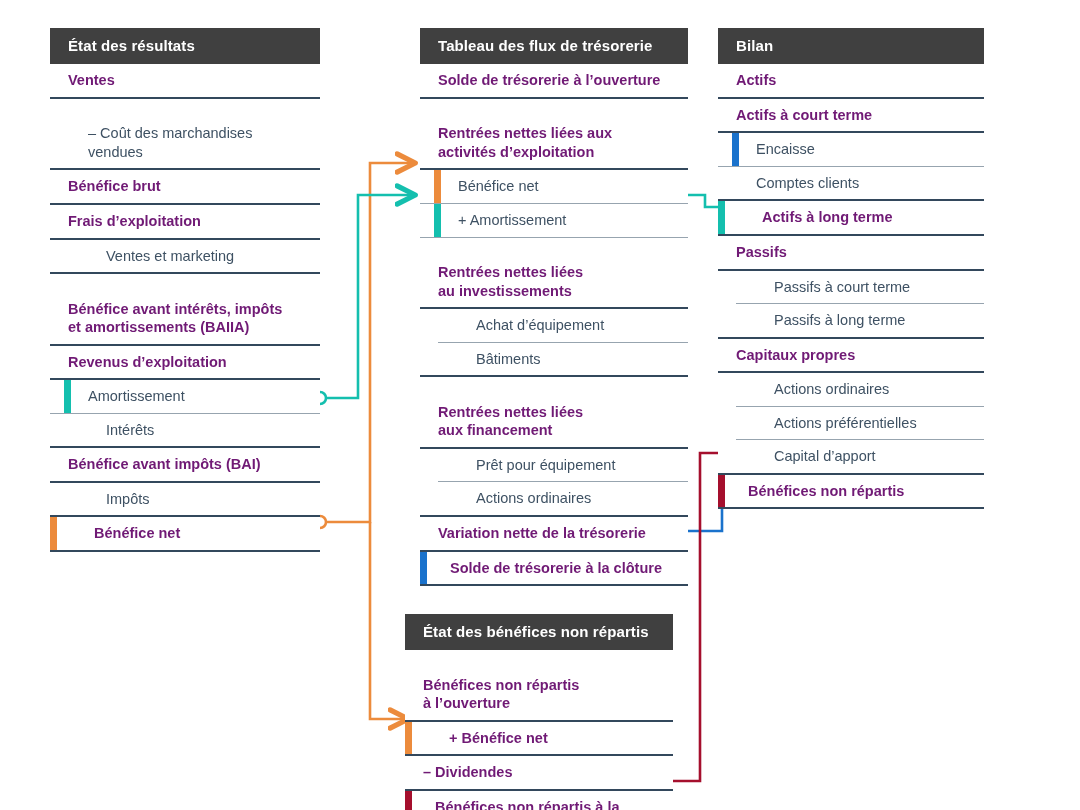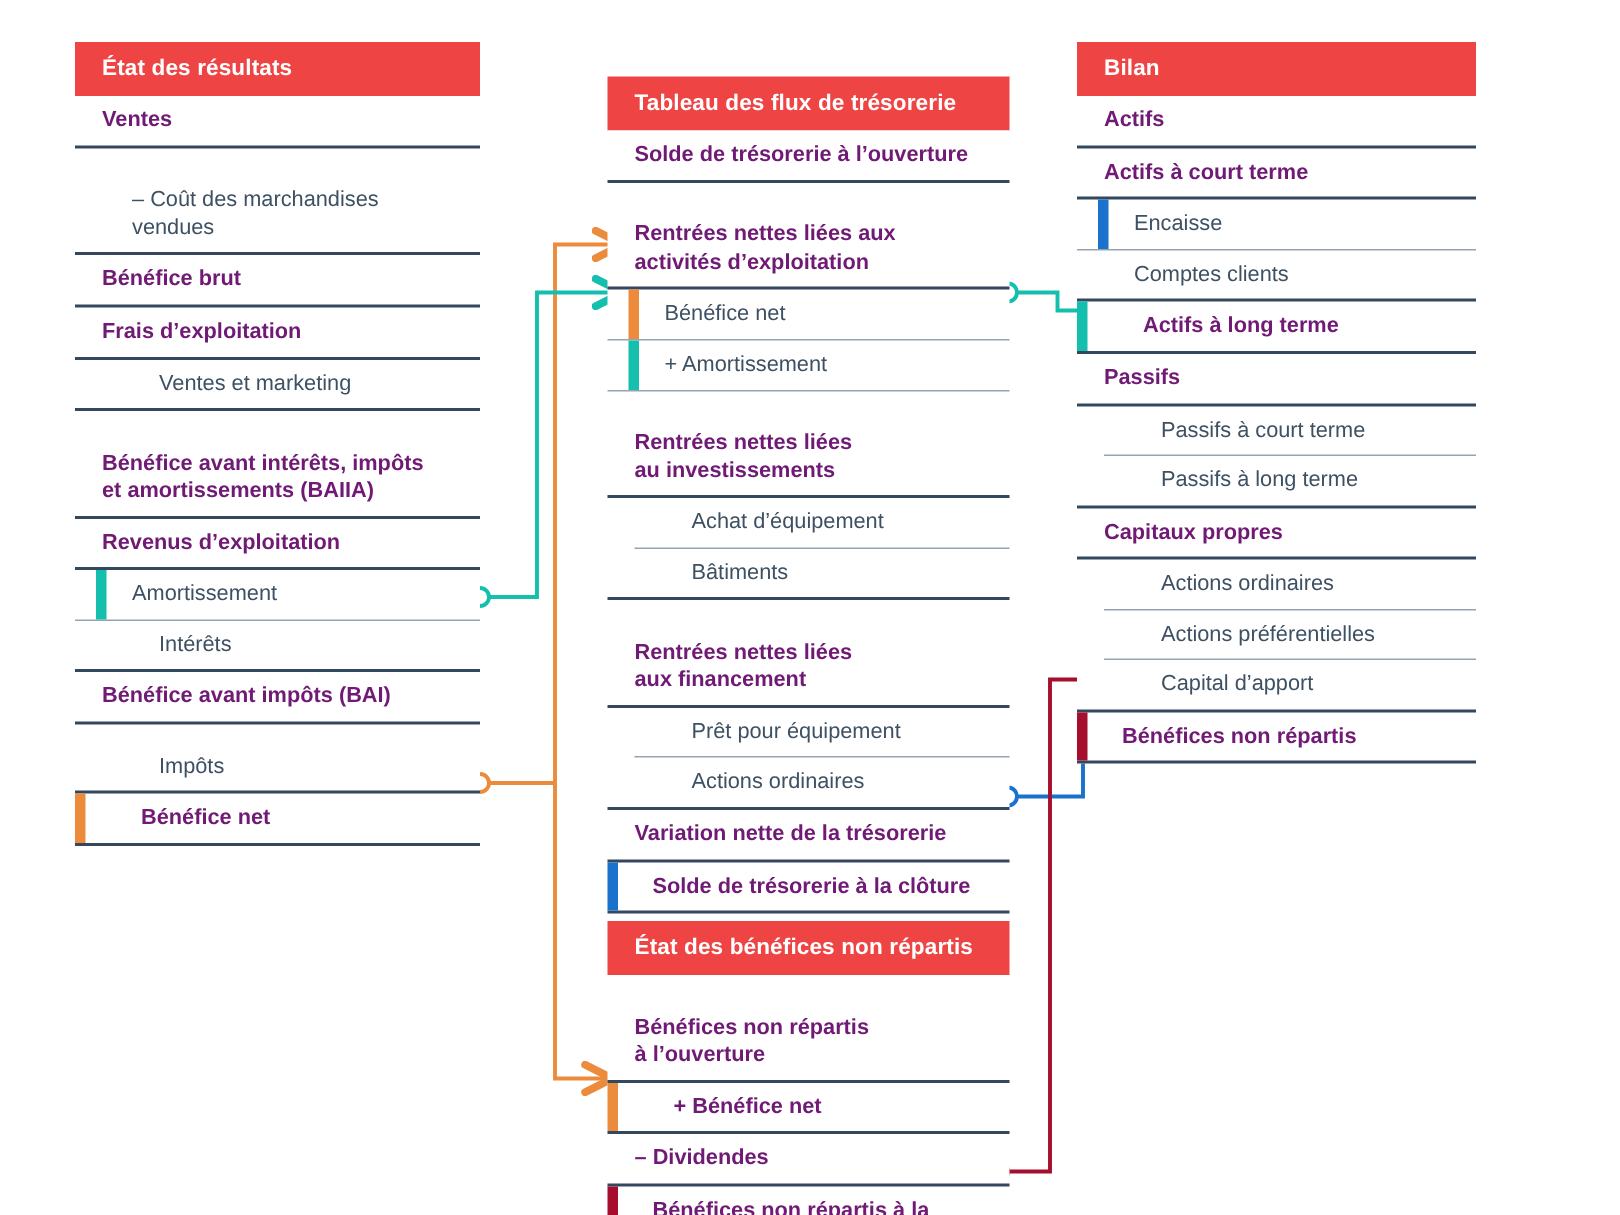--- a/index.html
+++ b/index.html
@@ -12,21 +12,21 @@
     overflow:hidden;
   }
   .canvas{position:absolute;inset:0;}
 
   
   #wires{position:absolute;left:0;top:0;width:1080px;height:810px;z-index:1;}
 
   
   .panel{position:absolute;z-index:2;}
   .panel-header{
-    background:#ef4444;
+    background:#404040;
     color:#ffffff;
     font-weight:bold;
     font-size:15px;
     letter-spacing:.1px;
     padding:9px 0 10px 18px;
     line-height:1.15;
   }
   .rows{background:#ffffff;}
 
   .row{
@@ -158,32 +158,32 @@
       </div>
 
       <div class="row sub" style="border-bottom:2.5px solid #33485c;margin-left:0;padding-left:56px;">
         <span>Intérêts</span>
       </div>
 
       <div class="row total">
         <span>Bénéfice avant impôts (BAI)</span>
       </div>
 
-      <div class="row sub" style="border-bottom:2.5px solid #33485c;margin-left:0;padding-left:56px;margin-top:12px;">
+      <div class="row sub" style="border-bottom:2.5px solid #33485c;margin-left:0;padding-left:56px;">
         <span>Impôts</span>
       </div>
 
       <div class="row total acc-orange">
         <span class="accent"></span>
         <span>Bénéfice net</span>
       </div>
     </div>
   </div>
 
-  <div class="panel" style="left:405px;top:28px;width:268px;margin-top:23px;">
+  <div class="panel" style="left:420px;top:28px;width:268px;">
     <div class="panel-header">Tableau des flux de trésorerie</div>
     <div class="rows">
 
       <div class="row total">
         <span>Solde de trésorerie à l’ouverture</span>
       </div>
 
       <div class="row total nowrap-two">
         <span>Rentrées nettes liées aux
 activités d’exploitation</span>

